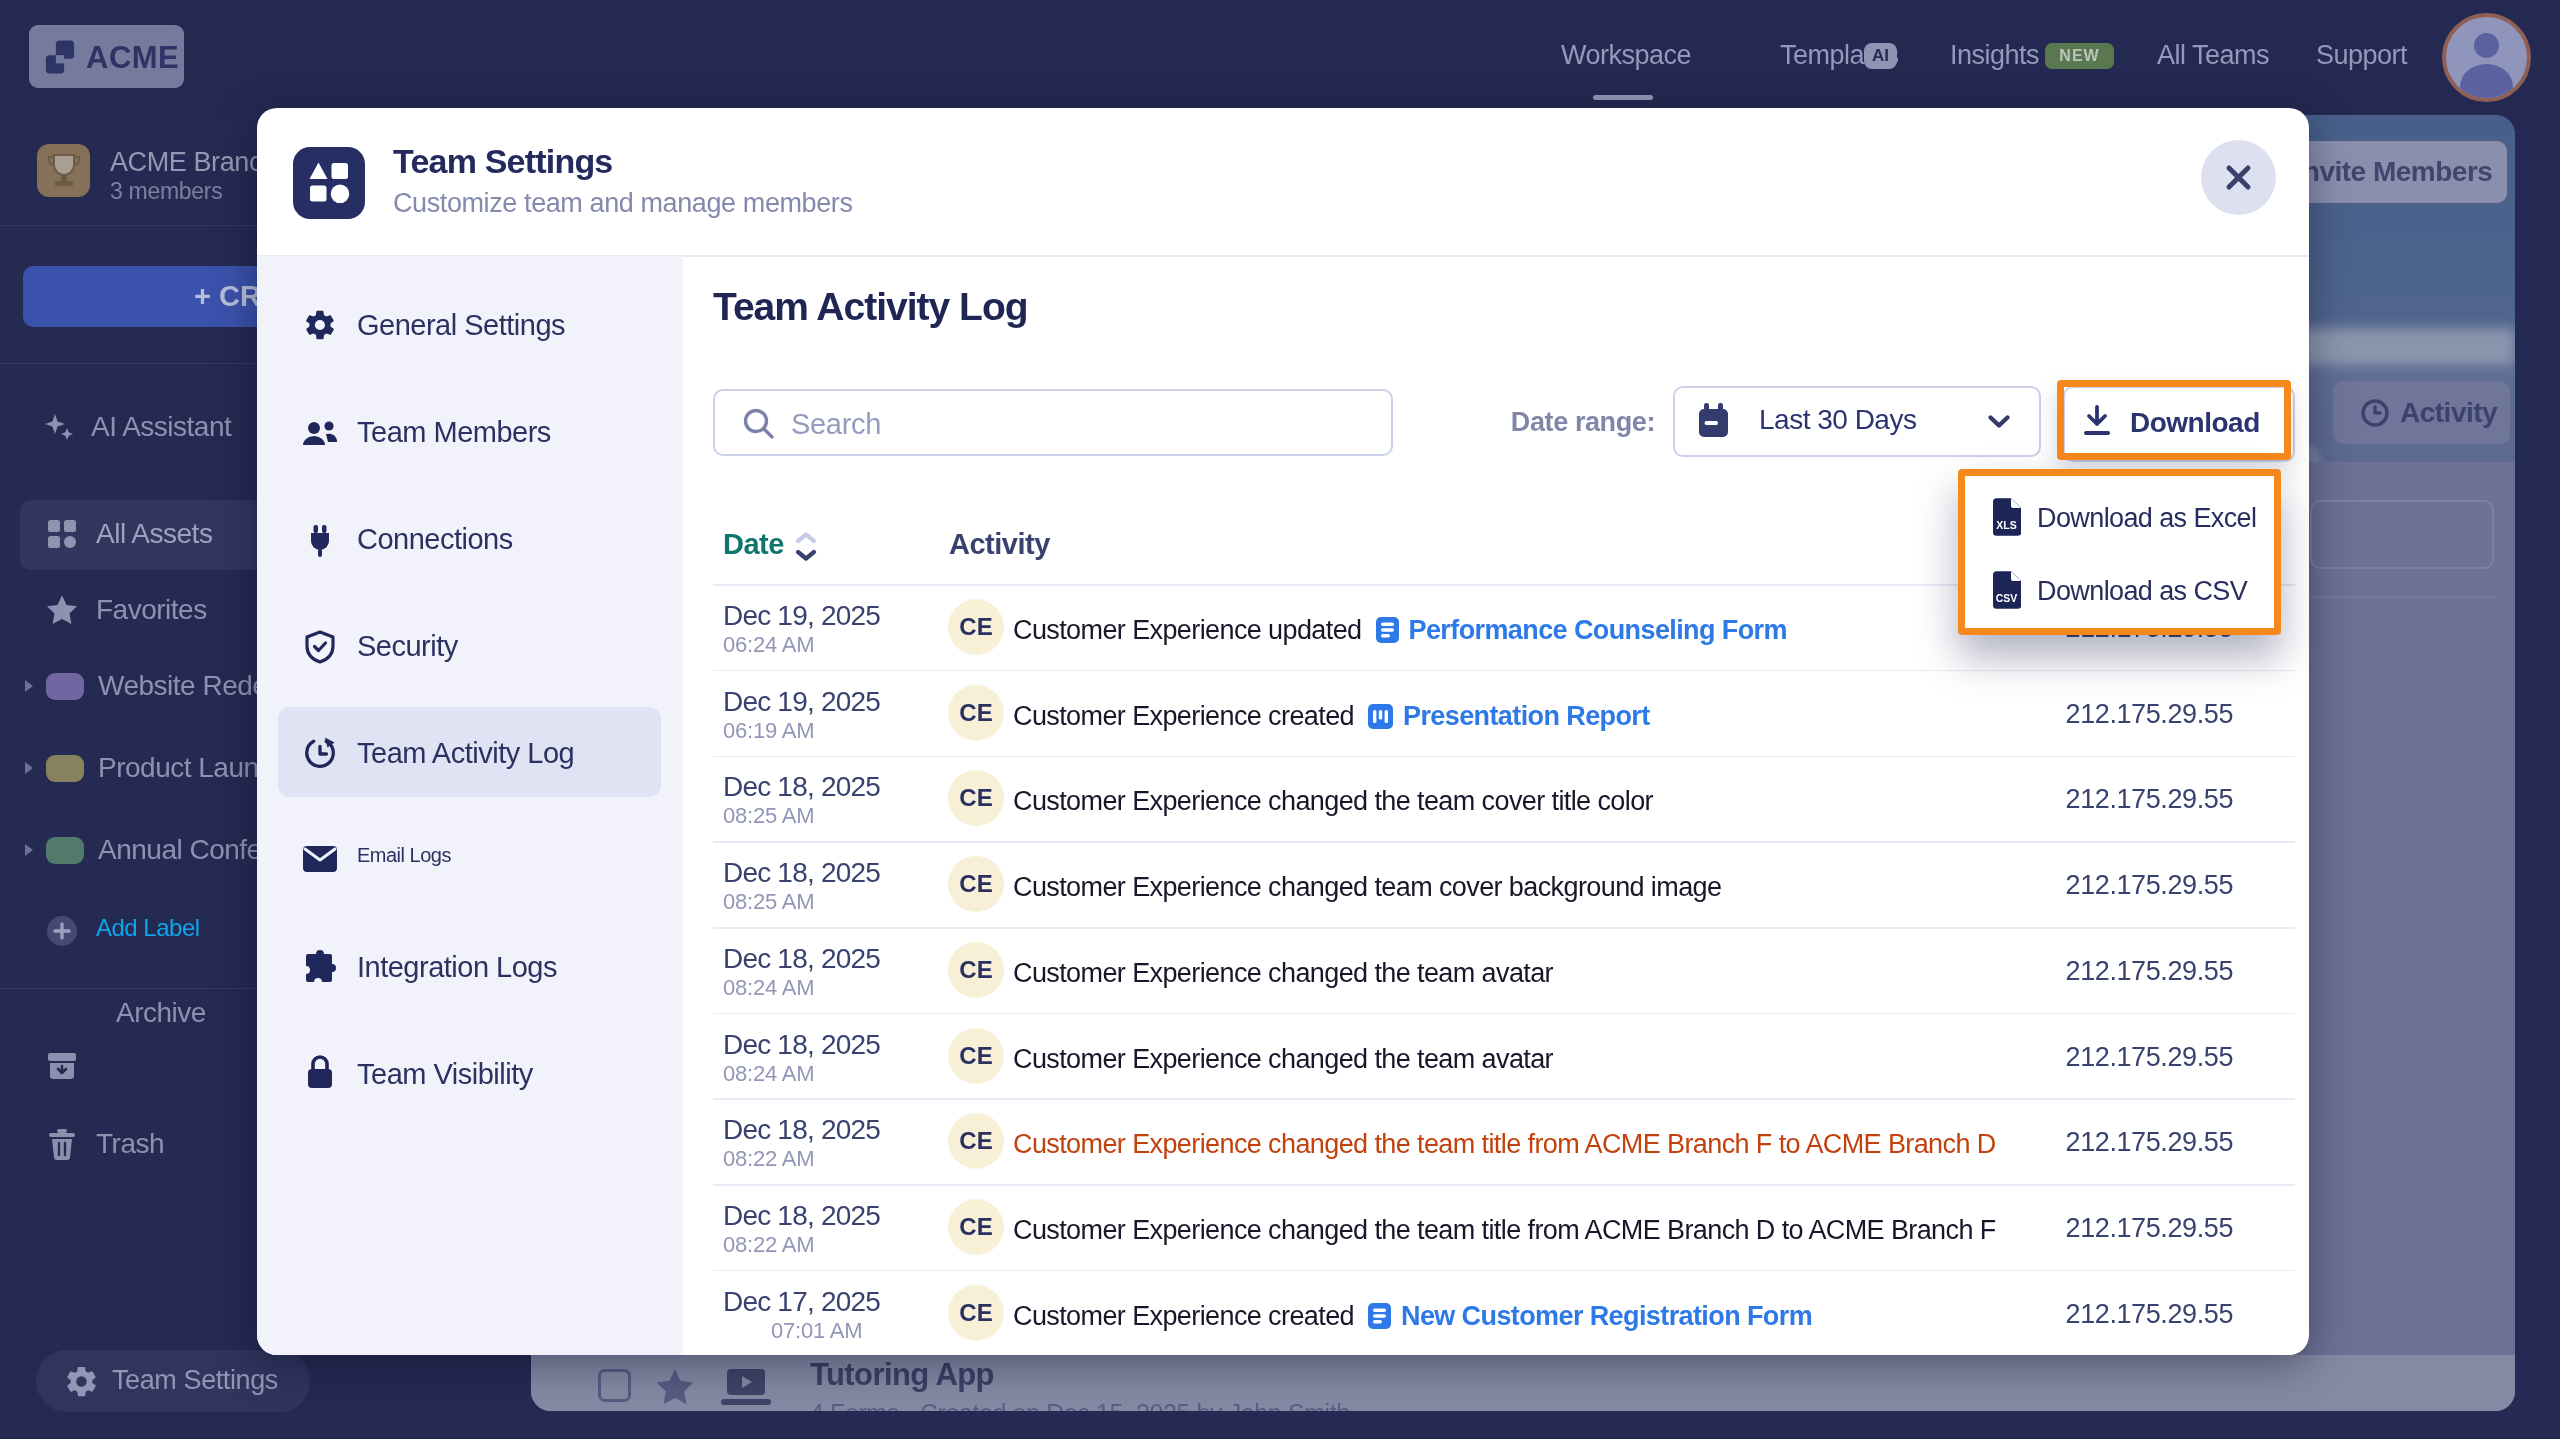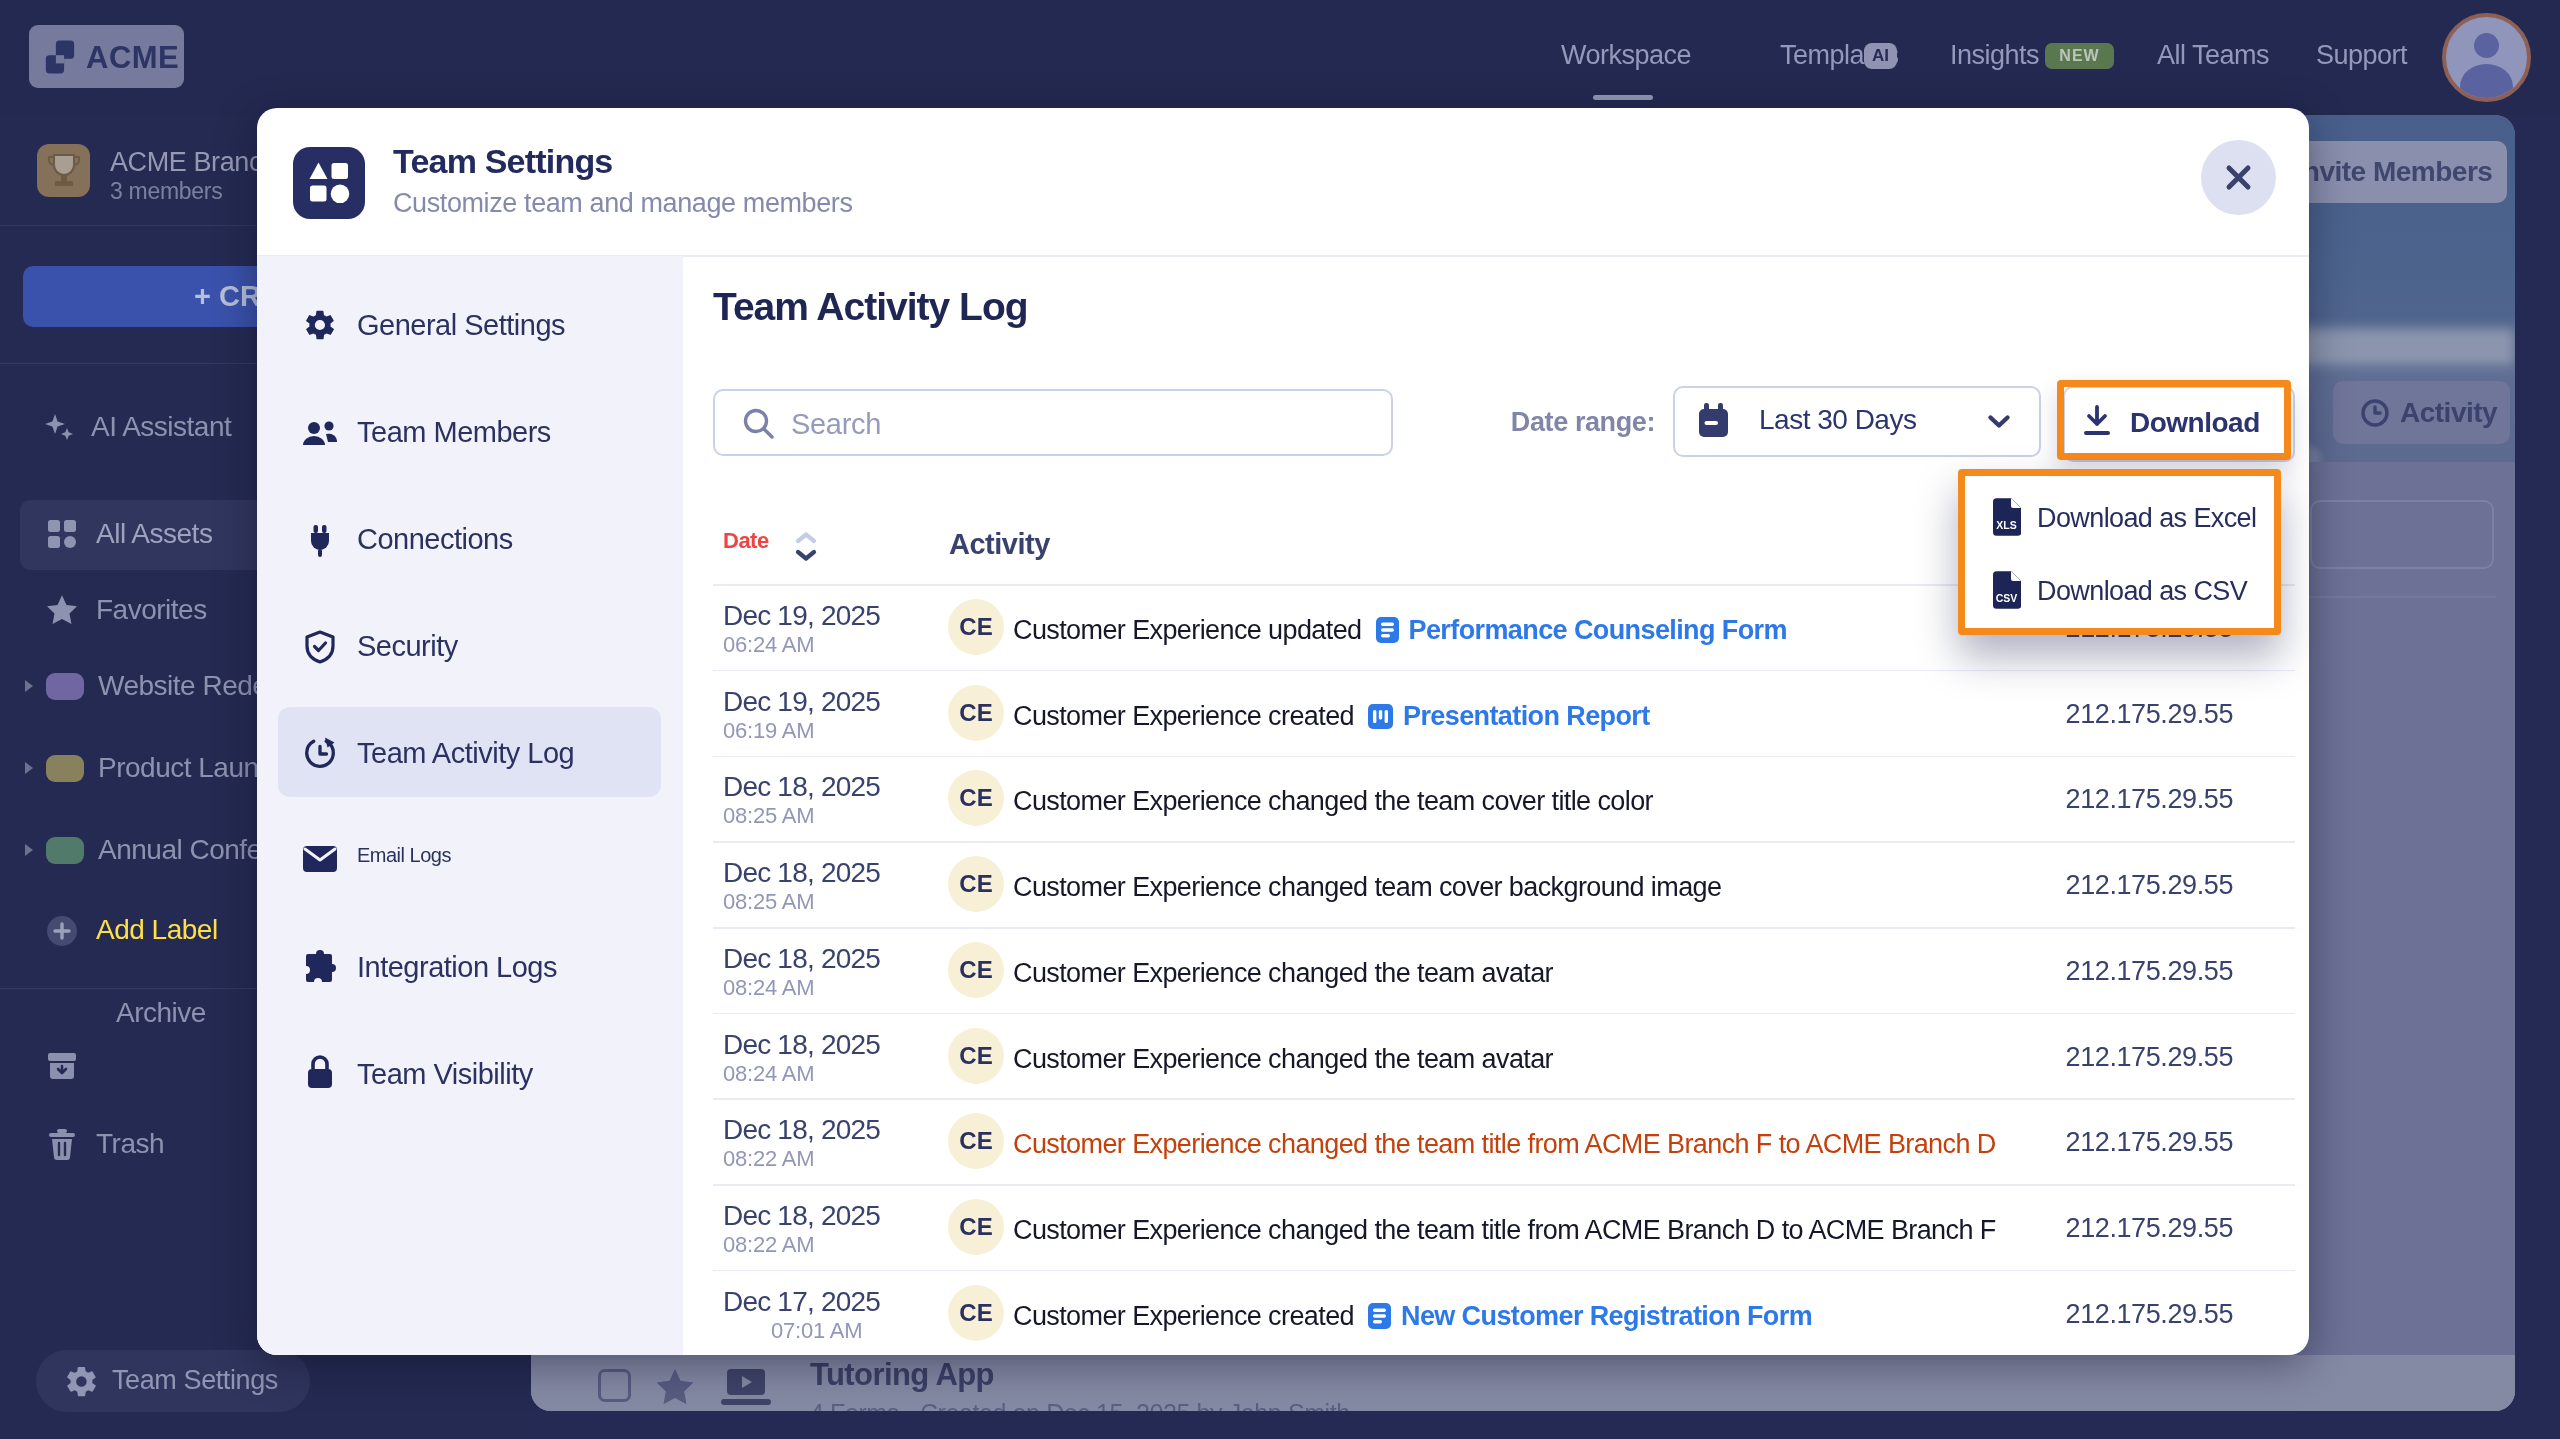--- a/index.html
+++ b/index.html
@@ -126,21 +126,21 @@
 <svg class="abs" style="left:22px; top:840px;" width="14" height="20" viewBox="0 0 14 20">
     <path d="M3 4 l8 6 -8 6 z" fill="#6d7191"></path>
   </svg>
 <div class="abs" style="left:46px; top:837px; width:38px; height:27px; border-radius:9px; background:#527a6a;"></div>
 <div class="abs" style="left:98px; top:834px; font-size:28px; color:#8d92b0; letter-spacing:-0.5px;">Annual Conference</div>
 
 <svg class="abs" style="left:44px; top:913px;" width="36" height="36" viewBox="0 0 36 36">
   <circle cx="18" cy="18" r="15" fill="#454a72"></circle>
   <path d="M18 11 v14 M11 18 h14" stroke="#9ba0bc" stroke-width="3.4" stroke-linecap="round"></path>
 </svg>
-<div class="abs" style="left:96px; top:914px; font-size:28px; color:#fde047; letter-spacing:-0.5px;">Add Label</div>
+<div class="abs" style="left:96px; top:914px; font-size:24px; color:#0ea5e9; letter-spacing:-0.5px;">Add Label</div>
 <div class="abs" style="left:0; top:988px; width:531px; height:1px; background:#33385f;"></div>
 
 <svg class="abs" style="left:45px; top:1049px;" width="34" height="34" viewBox="0 0 34 34">
   <rect x="3" y="4" width="28" height="8" rx="2" fill="#8b90ae"></rect>
   <path d="M5 14 h24 v13 a3 3 0 0 1 -3 3 h-18 a3 3 0 0 1 -3 -3 z" fill="#8b90ae"></path>
   <path d="M17 17 v7 m0 0 l-4 -4 m4 4 l4 -4" stroke="#252a52" stroke-width="2.6" stroke-linecap="round" stroke-linejoin="round"></path>
 </svg>
 <div class="abs" style="left:96px; top:997px; font-size:28px; color:#8d92b0; letter-spacing:-0.5px;margin-left:20px;">Archive</div>
 
 <svg class="abs" style="left:46px; top:1127px;" width="32" height="34" viewBox="0 0 32 34">
@@ -252,21 +252,21 @@
       <path d="M3.5 4.5 l8.5 8 8.5-8" fill="none" stroke="#343c6d" stroke-width="4.4" stroke-linecap="round" stroke-linejoin="round"></path>
     </svg>
 
   <div class="abs" style="left:1806px; top:278px; width:232px; height:76px; border:2px solid #ccd1ea; border-radius:10px; background:#fff;"></div>
   <svg class="abs" style="left:1824px; top:296px;" width="32" height="34" viewBox="0 0 32 34">
     <path d="M16 3 v17 m0 0 l-8 -8 m8 8 l8 -8" fill="none" stroke="#2b3470" stroke-width="3.8" stroke-linecap="round" stroke-linejoin="round"></path>
     <rect x="3" y="27" width="26" height="4" rx="2" fill="#2b3470"></rect>
   </svg>
   <div class="abs" style="left:1873px; top:299px; font-size:28px; font-weight:600; color:#2b3470; letter-spacing:-0.5px;">Download</div>
 
-  <div class="abs" style="left:466px; top:420px; font-size:22px; font-weight:700; color:#ef4444; letter-spacing:-0.5px;">Date</div>
+  <div class="abs" style="left:466px; top:420px; font-size:29px; font-weight:700; color:#0f766e; letter-spacing:-0.5px;">Date</div>
   <svg class="abs" style="left:537px; top:423px;" width="24" height="34" viewBox="0 0 24 34">
     <path d="M4 10 l8 -6.5 8 6.5" fill="none" stroke="#c6cce8" stroke-width="4.2" stroke-linecap="round" stroke-linejoin="round"></path>
     <path d="M4 21 l8 6.5 8 -6.5" fill="none" stroke="#39426e" stroke-width="4.2" stroke-linecap="round" stroke-linejoin="round"></path>
   </svg>
   <div class="abs" style="left:692px; top:420px; font-size:29px; font-weight:700; color:#39426e; letter-spacing:-0.5px;">Activity</div>
   <div class="abs" style="left:456px; top:476px; width:1582px; height:1.5px; background:#e8eaf5;"></div>
 
   <div id="rows">
   <div class="abs" style="left:466px; top:491.9px; font-size:28px; color:#39426e; letter-spacing:-0.8px;">Dec 19, 2025</div>
   <div class="abs" style="left:466px; top:523.9px; font-size:22px; color:#9296b8; letter-spacing:-0.2px;">06:24 AM</div>

